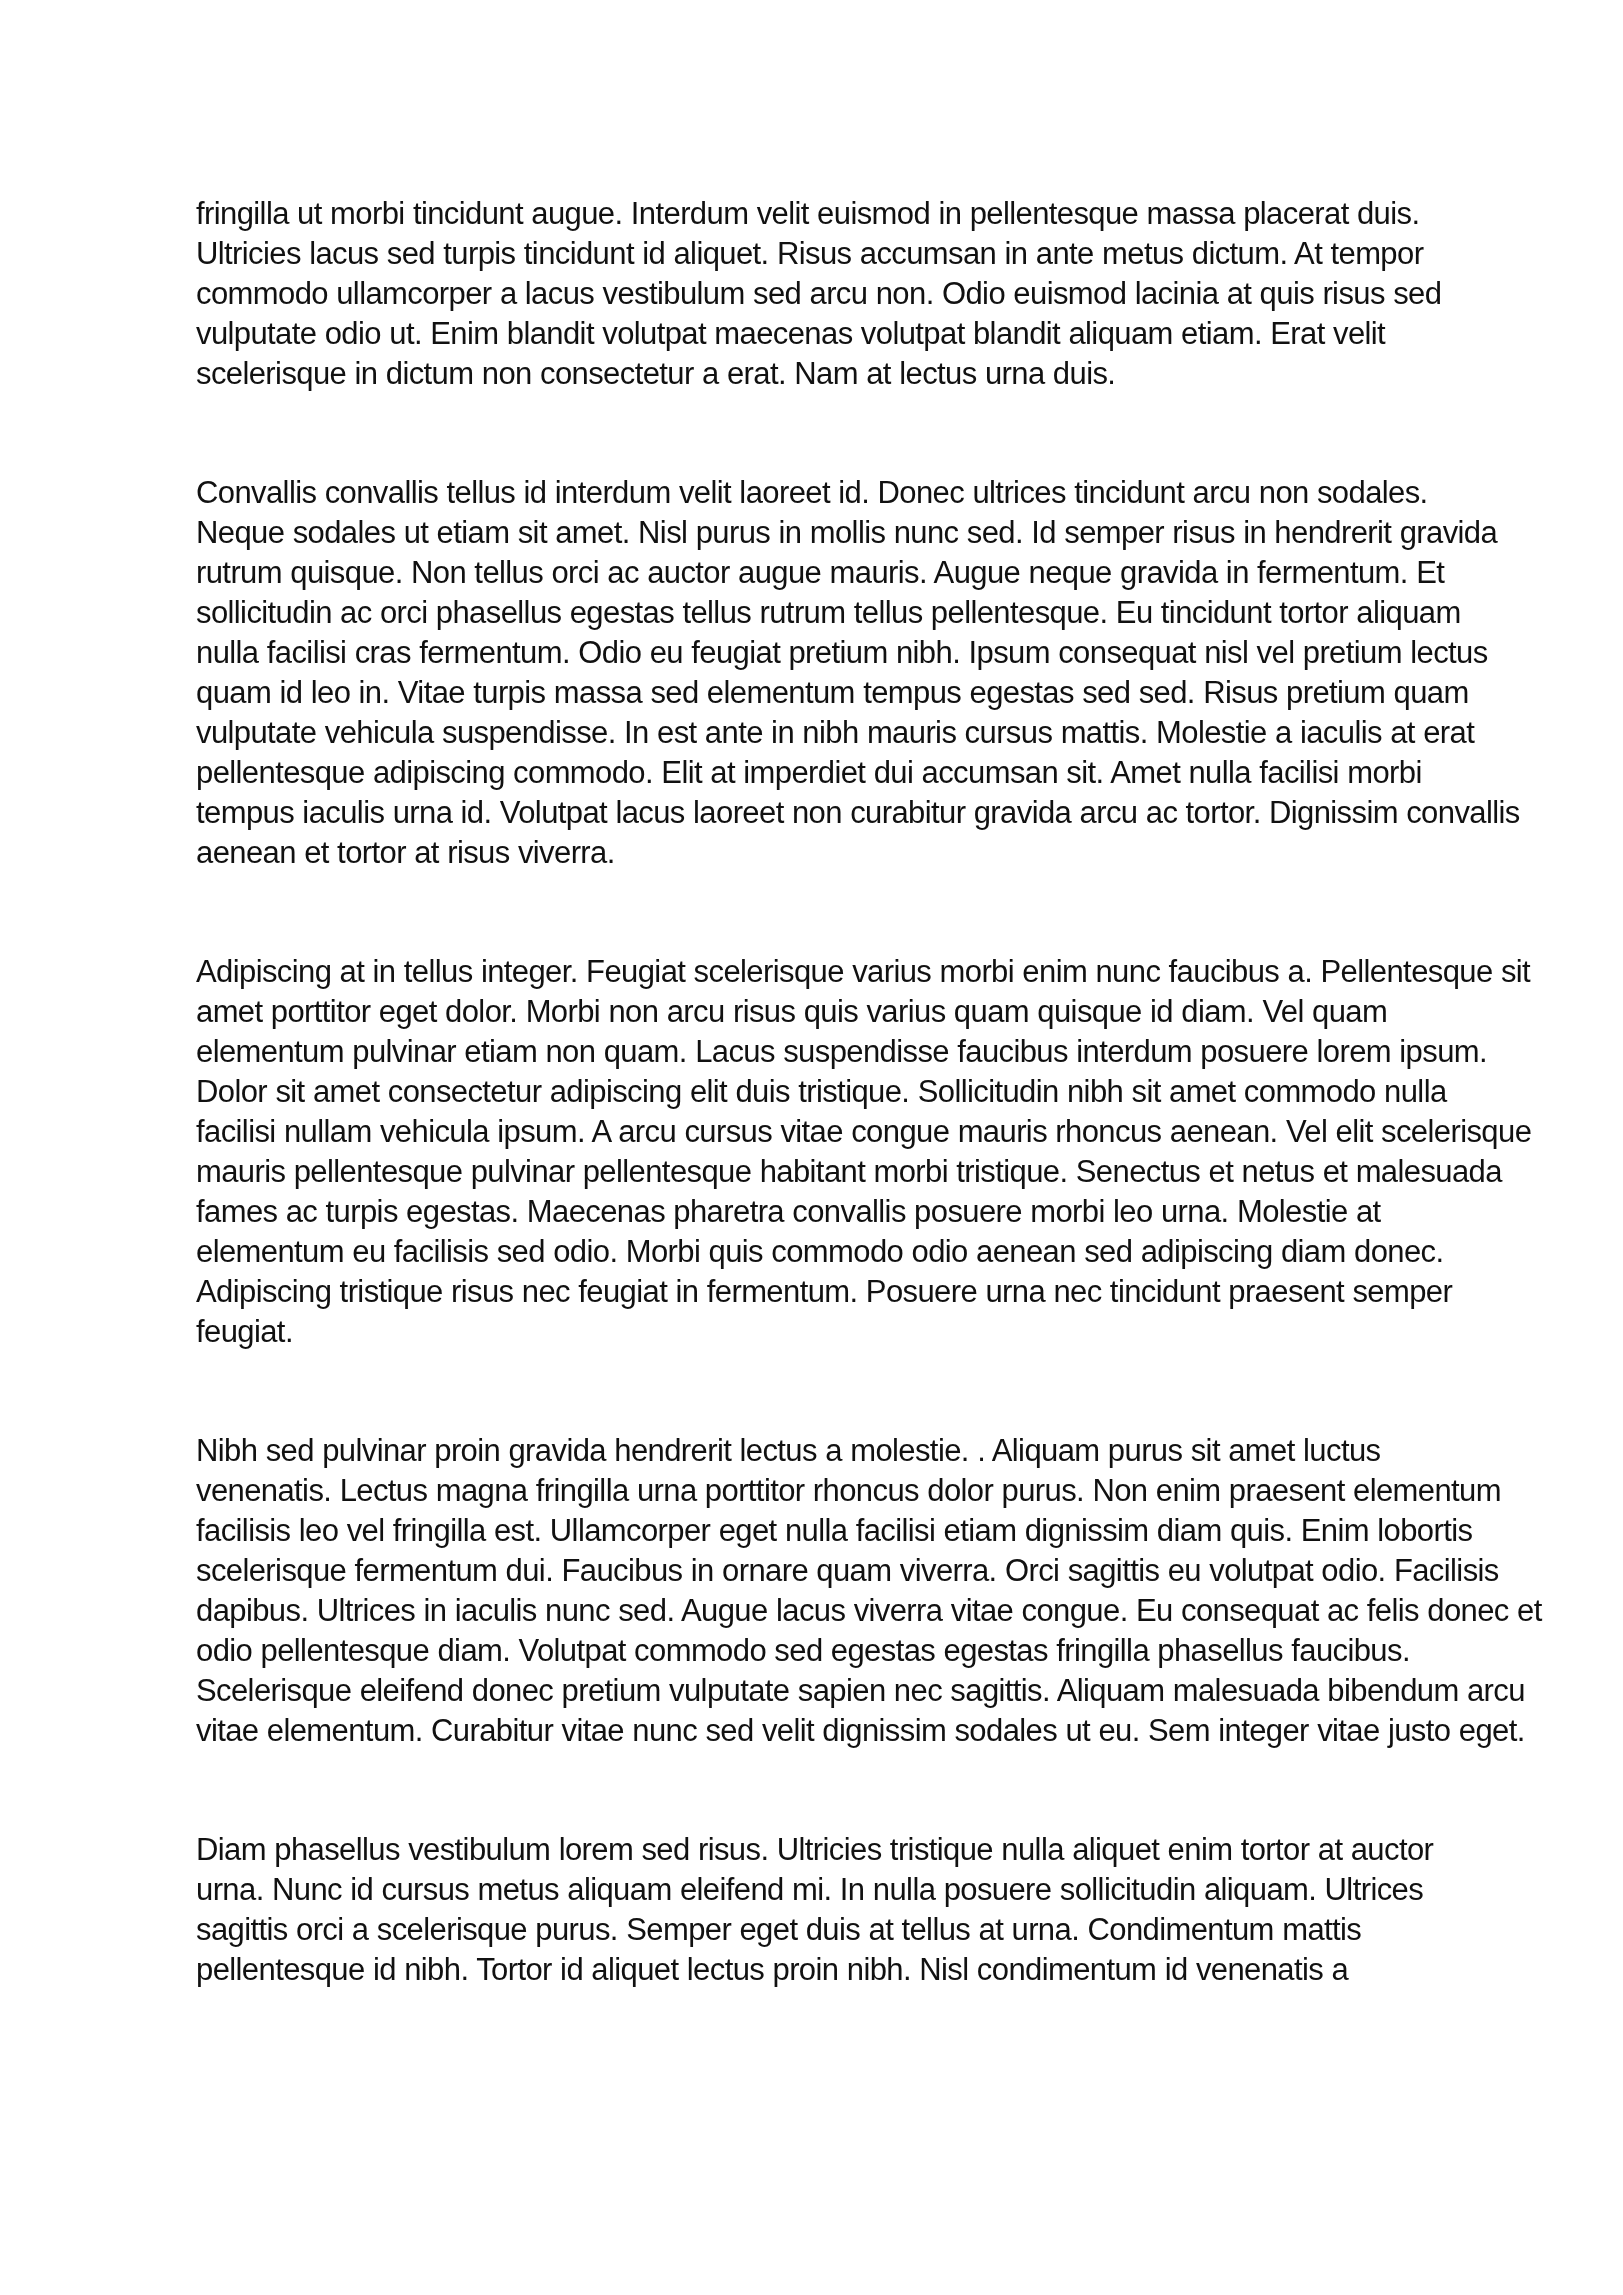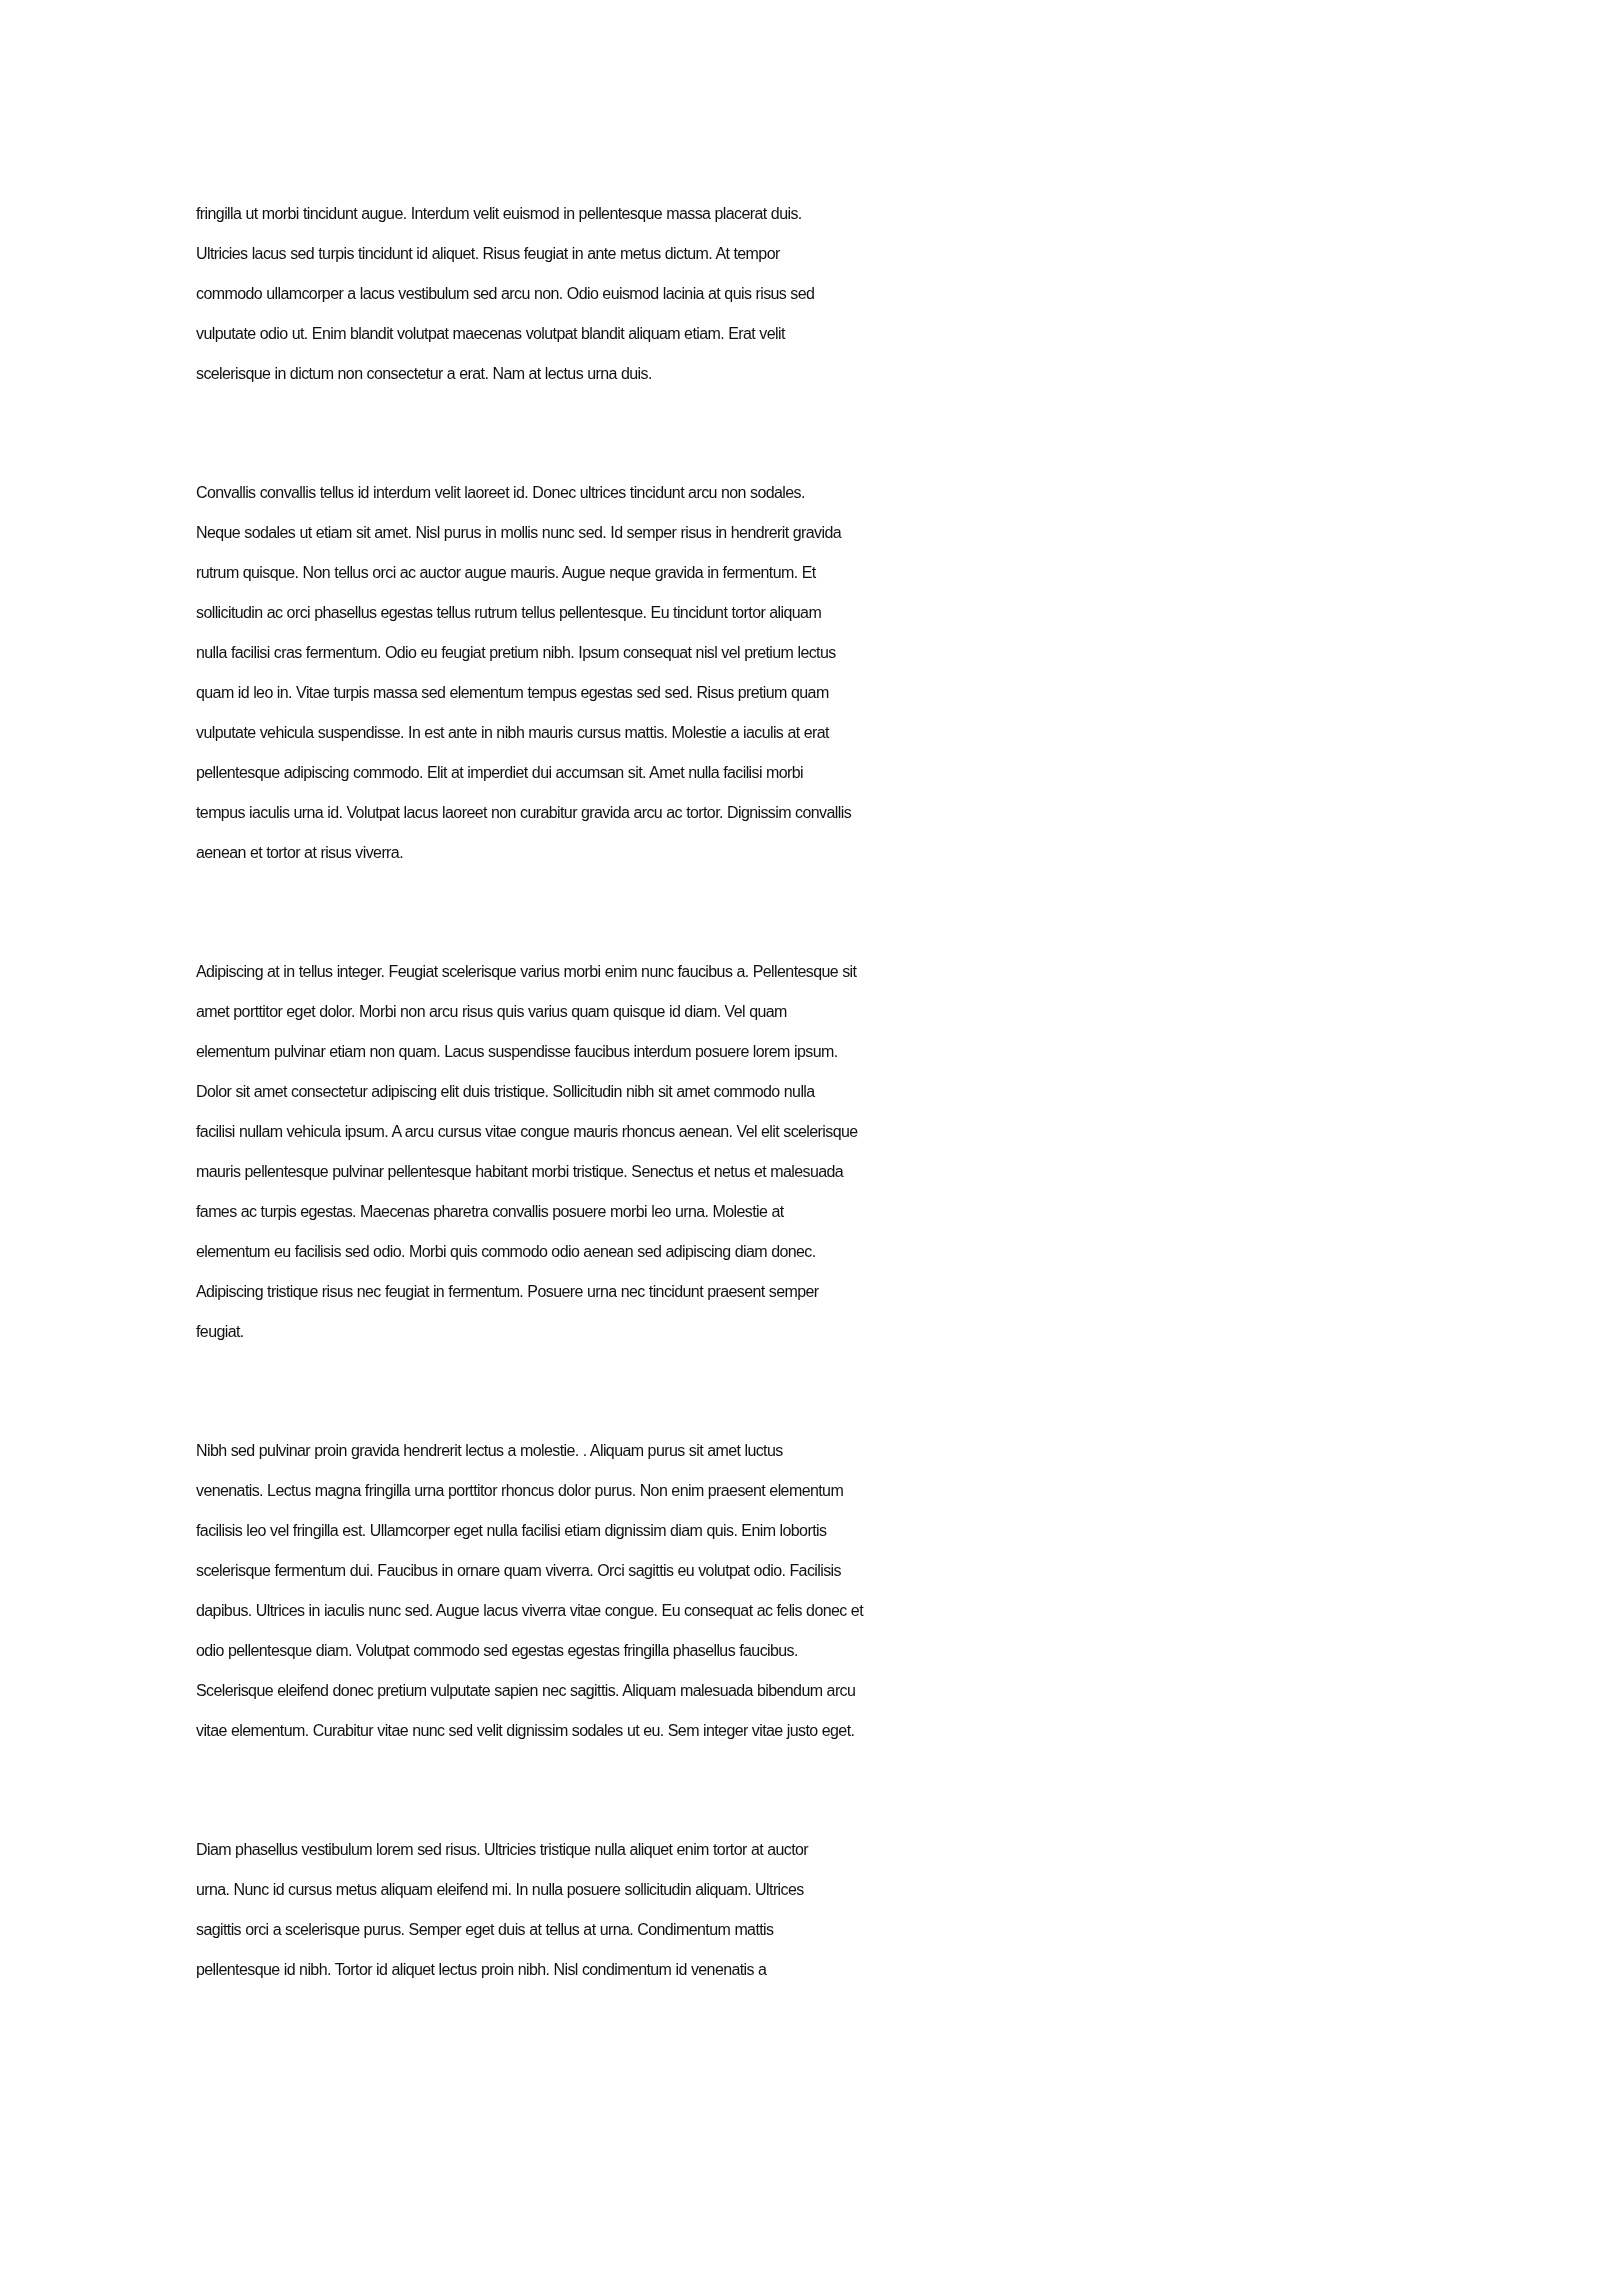--- a/index.html
+++ b/index.html
@@ -23,41 +23,41 @@
     }
     .content {
       position: absolute;
       left: 196px;
       top: 194px;
       width: 1237px;
     }
     .para {
       margin: 0 0 79px 0;
       font-family: "Liberation Sans", sans-serif;
-      font-size: 16px;
+      font-size: 31px;
       line-height: 40px;
       color: #111111;
       letter-spacing: -0.6px;
       word-spacing: 0.3px;
       white-space: normal;
     }
     .para .line {
       display: block;
       white-space: nowrap;
     }
   </style>
 </head>
 <body>
 
 <div class="page">
   <div class="content">
 
     <p class="para">
       <span class="line">fringilla ut morbi tincidunt augue. Interdum velit euismod in pellentesque massa placerat duis.</span>
-      <span class="line">Ultricies lacus sed turpis tincidunt id aliquet. Risus feugiat in ante metus dictum. At tempor</span>
+      <span class="line">Ultricies lacus sed turpis tincidunt id aliquet. Risus accumsan in ante metus dictum. At tempor</span>
       <span class="line">commodo ullamcorper a lacus vestibulum sed arcu non. Odio euismod lacinia at quis risus sed</span>
       <span class="line">vulputate odio ut. Enim blandit volutpat maecenas volutpat blandit aliquam etiam. Erat velit</span>
       <span class="line">scelerisque in dictum non consectetur a erat. Nam at lectus urna duis.</span>
     </p>
 
     <p class="para">
       <span class="line">Convallis convallis tellus id interdum velit laoreet id. Donec ultrices tincidunt arcu non sodales.</span>
       <span class="line">Neque sodales ut etiam sit amet. Nisl purus in mollis nunc sed. Id semper risus in hendrerit gravida</span>
       <span class="line">rutrum quisque. Non tellus orci ac auctor augue mauris. Augue neque gravida in fermentum. Et</span>
       <span class="line">sollicitudin ac orci phasellus egestas tellus rutrum tellus pellentesque. Eu tincidunt tortor aliquam</span>

